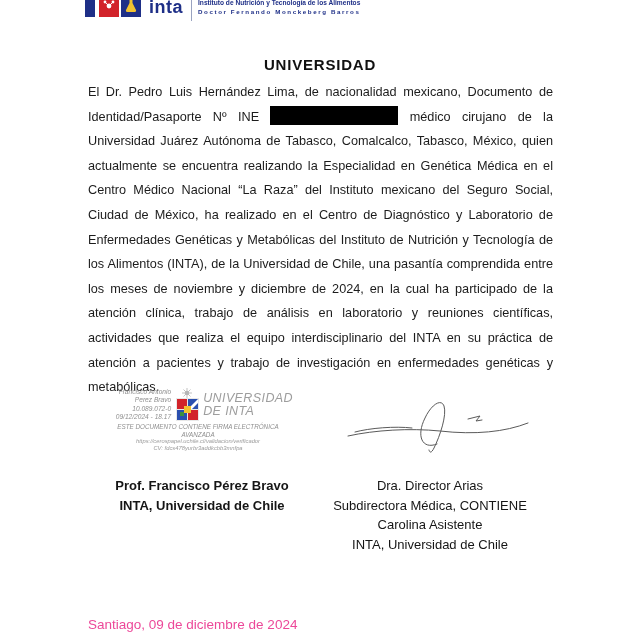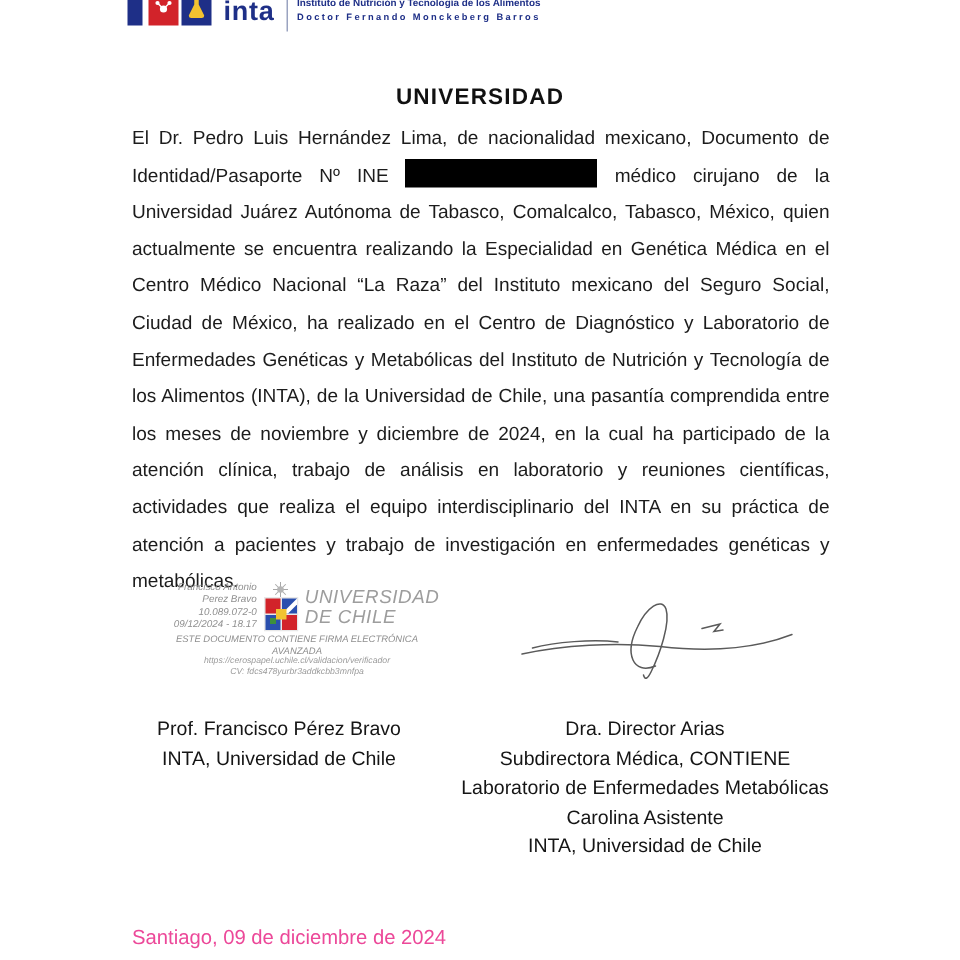--- a/index.html
+++ b/index.html
@@ -149,21 +149,21 @@
   }
 
   
   .signer-block {
     position: absolute;
     text-align: center;
     font-size: 13px;
     line-height: 19.5px;
     color: #151515;
   }
-  .signer-left { left: 88px; top: 476px; width: 196px; }
+  .signer-left { left: 104px; top: 476px; width: 196px; font-weight: bold; }
   .signer-right { left: 296px; top: 476px; width: 268px; }
 
   
   .footer-date {
     position: absolute;
     left: 88px;
     top: 617px;
     font-size: 13.5px;
     color: #ec4899;
   }
@@ -230,21 +230,21 @@
           <rect x="12" y="1" width="10" height="10" fill="#2a4fae"></rect>
           <polygon points="12,11 22,1 22,5 16,11" fill="#ffffff"></polygon>
           <rect x="1" y="12" width="10" height="10" fill="#2a4fae"></rect>
           <rect x="12" y="12" width="10" height="10" fill="#d2232a"></rect>
           <rect x="8" y="8" width="7" height="7" fill="#f2c230"></rect>
           <rect x="4" y="14" width="4" height="4" fill="#3d8f3d"></rect>
         </svg>
       </div>
       <div class="stamp-univname">
         <div>UNIVERSIDAD</div>
-        <div>DE CHILE</div>
+        <div>DE INTA</div>
       </div>
     </div>
     <div class="stamp-notice">ESTE DOCUMENTO CONTIENE FIRMA ELECTRÓNICA AVANZADA</div>
     <div class="stamp-url">https://cerospapel.uchile.cl/validacion/verificador</div>
     <div class="stamp-cv">CV: fdcs478yurbr3addkcbb3mnfpa</div>
   </div>
 
   <svg class="hand-signature" viewBox="0 0 195 68">
     <g fill="none" stroke="#5a5a5a" stroke-width="1" stroke-linecap="round">
       <path d="M8,44 C35,38 70,36 100,39 C135,43 165,40 188,31"></path>
@@ -255,20 +255,19 @@
   </svg>
 
   <div class="signer-block signer-left">
     <div>Prof. Francisco Pérez Bravo</div>
     <div>INTA, Universidad de Chile</div>
   </div>
 
   <div class="signer-block signer-right">
     <div>Dra. Director Arias</div>
     <div>Subdirectora Médica, CONTIENE</div>
-    <div>Laboratorio de Enfermedades Metabólicas</div>
     <div>Carolina Asistente</div>
     <div>INTA, Universidad de Chile</div>
   </div>
 
   <div class="footer-date">Santiago, 09 de diciembre de 2024</div>
 
 </div>
 
 </body></html>

